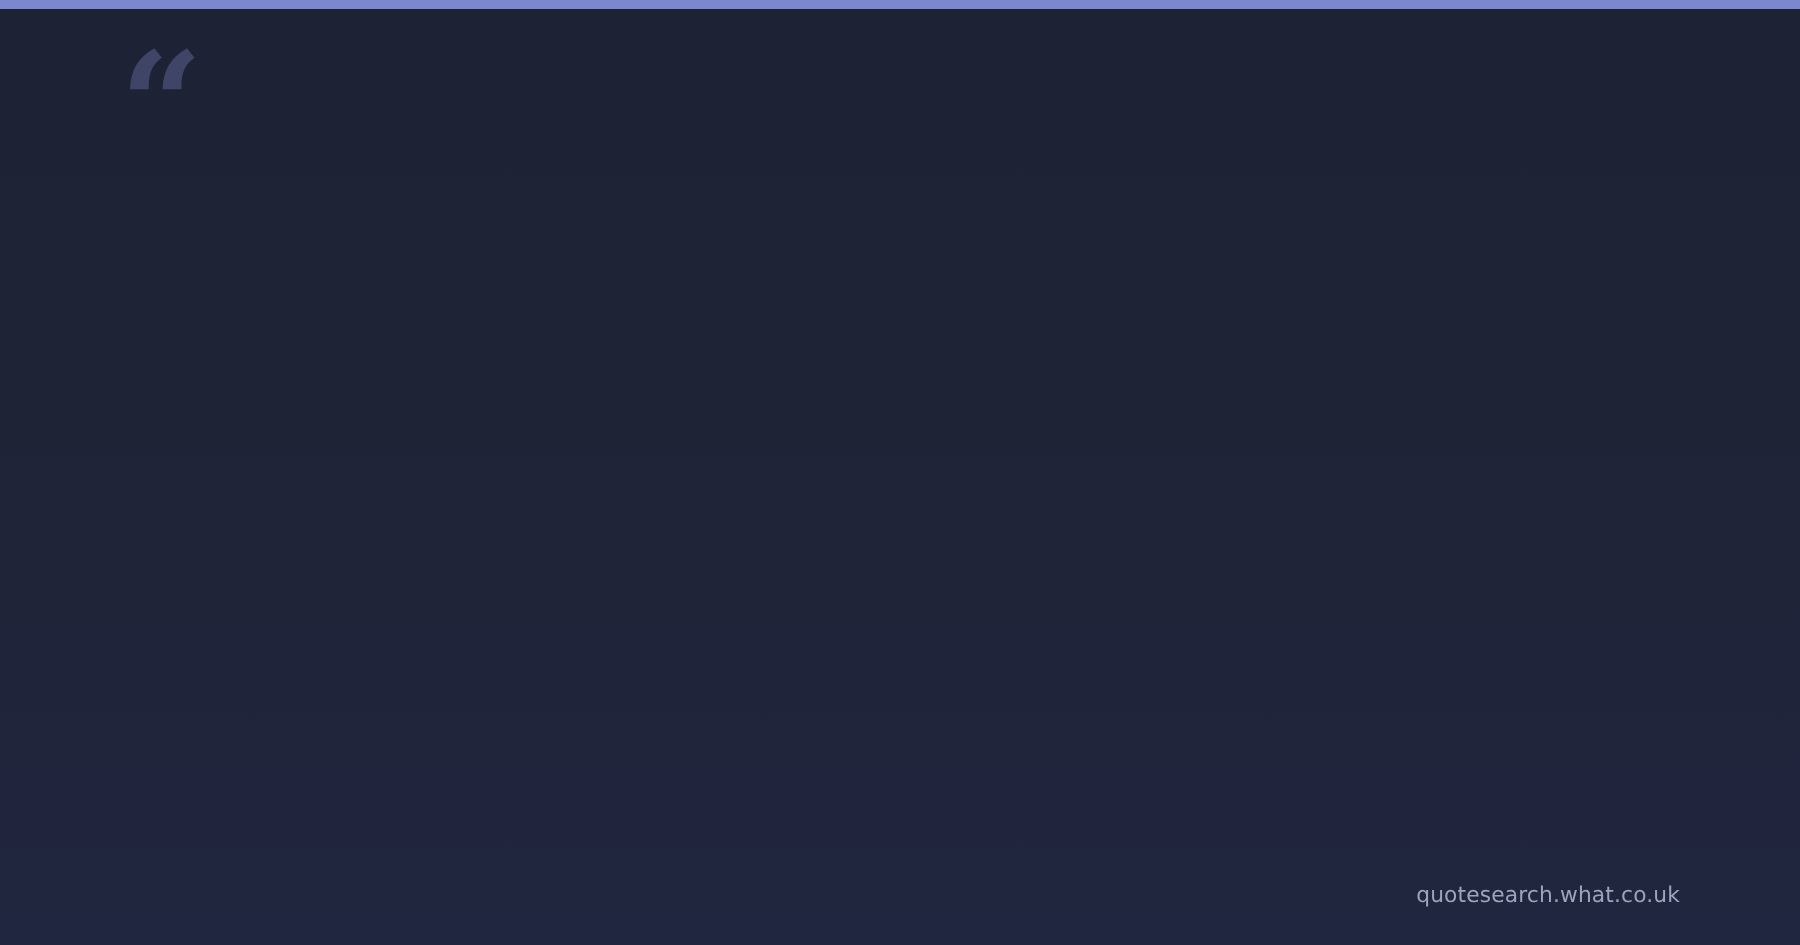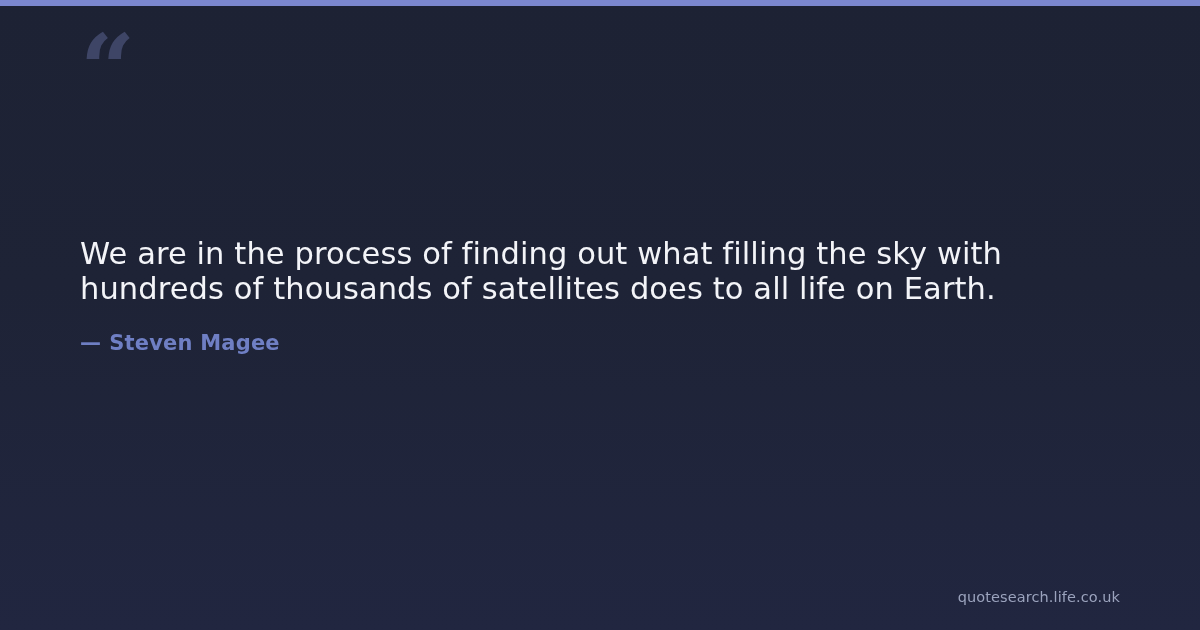--- a/index.html
+++ b/index.html
@@ -90,23 +90,16 @@
 </style>
 </head>
 <body>
 
 <div class="quote-card">
 
   <div class="accent-bar"></div>
 
   <div class="quote-mark">“</div>
 
-  <div class="content">
-    <p class="quote-text">We are in the process of finding out what filling the sky with hundreds of thousands of satellites does to all life on Earth.</p>
 
-    <p class="attribution">
-      <span class="dash">—</span><span>Steven Magee</span>
-    </p>
-  </div>
-
-  <div class="watermark">quotesearch.life.co.uk</div>
+  <div class="watermark">quotesearch.what.co.uk</div>
 
 </div>
 
 </body></html>

